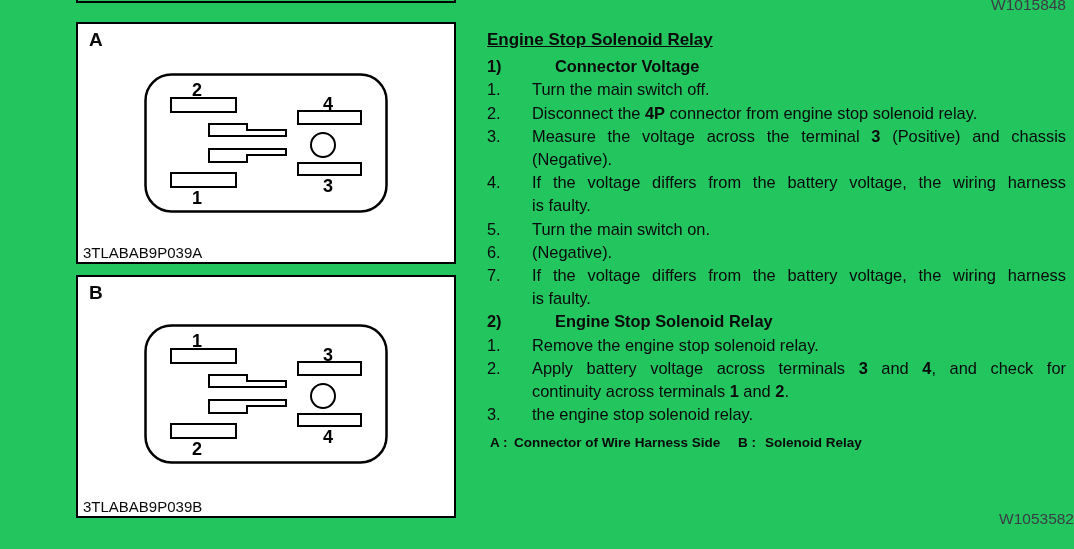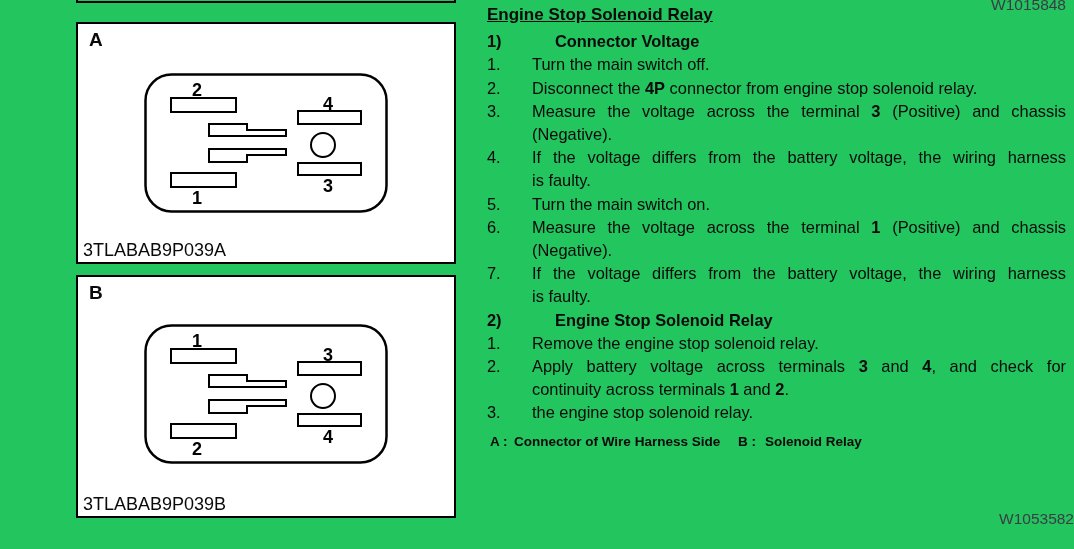--- a/index.html
+++ b/index.html
@@ -7,31 +7,31 @@
         font-family:"Liberation Sans",sans-serif;color:#0a0a0a;}
 
   
   .topcut{position:absolute;left:76px;top:-7px;width:380px;height:10px;
           border:2px solid #000;border-top:none;box-sizing:border-box;}
   .figure{position:absolute;left:76px;width:380px;border:2px solid #000;
           box-sizing:border-box;background:#fff;}
   #figA{top:22px;height:242px;}
   #figB{top:275px;height:243px;}
   .fig-label{position:absolute;left:11px;top:5px;font-size:19px;font-weight:bold;}
-  .fig-caption{position:absolute;left:5px;bottom:1px;font-size:18px;letter-spacing:0px;}
+  .fig-caption{position:absolute;left:5px;bottom:1px;font-size:15px;letter-spacing:0px;}
   .connector{position:absolute;left:66px;}
   #figA .connector{top:49px;}
   #figB .connector{top:47px;}
   .outline{fill:none;stroke:#000;stroke-width:2.5;}
   .pin{fill:#fff;stroke:#000;stroke-width:2;}
   .pinlabel{font-family:"Liberation Sans",sans-serif;font-size:18px;font-weight:bold;
             text-anchor:middle;fill:#000;}
 
   
-  .content{position:absolute;left:487px;top:3px;width:579px;
+  .content{position:absolute;left:487px;top:28px;width:579px;
            font-size:16.4px;line-height:23.2px;}
   .title{font-weight:bold;font-size:17px;text-decoration:underline;margin:0 0 4px 0;}
   .sec{display:flex;}
   .sec .num{width:25px;flex:none;font-weight:bold;}
   .sec .head{font-weight:bold;margin-left:43px;}
   .step{display:flex;}
   .step .num{width:25px;flex:none;}
   .step .txt{flex:1;min-width:0;margin-left:20px;}
   .line.just{text-align:justify;text-align-last:justify;}
 
@@ -129,21 +129,20 @@
     </div>
     <div class="step">
       <span class="num">5.</span>
       <div class="txt">
           <div class="line"><span>Turn the main switch on.</span></div>
         </div>
     </div>
     <div class="step">
       <span class="num">6.</span>
       <div class="txt">
-        <div class="line just"><span>Measure the voltage across the terminal </span><b>1</b><span> (Positive) and chassis</span></div>
         <div class="line"><span>(Negative).</span></div>
       </div>
     </div>
     <div class="step">
       <span class="num">7.</span>
       <div class="txt">
         <div class="line just"><span>If the voltage differs from the battery voltage, the wiring harness</span></div>
         <div class="line"><span>is faulty.</span></div>
       </div>
     </div>

